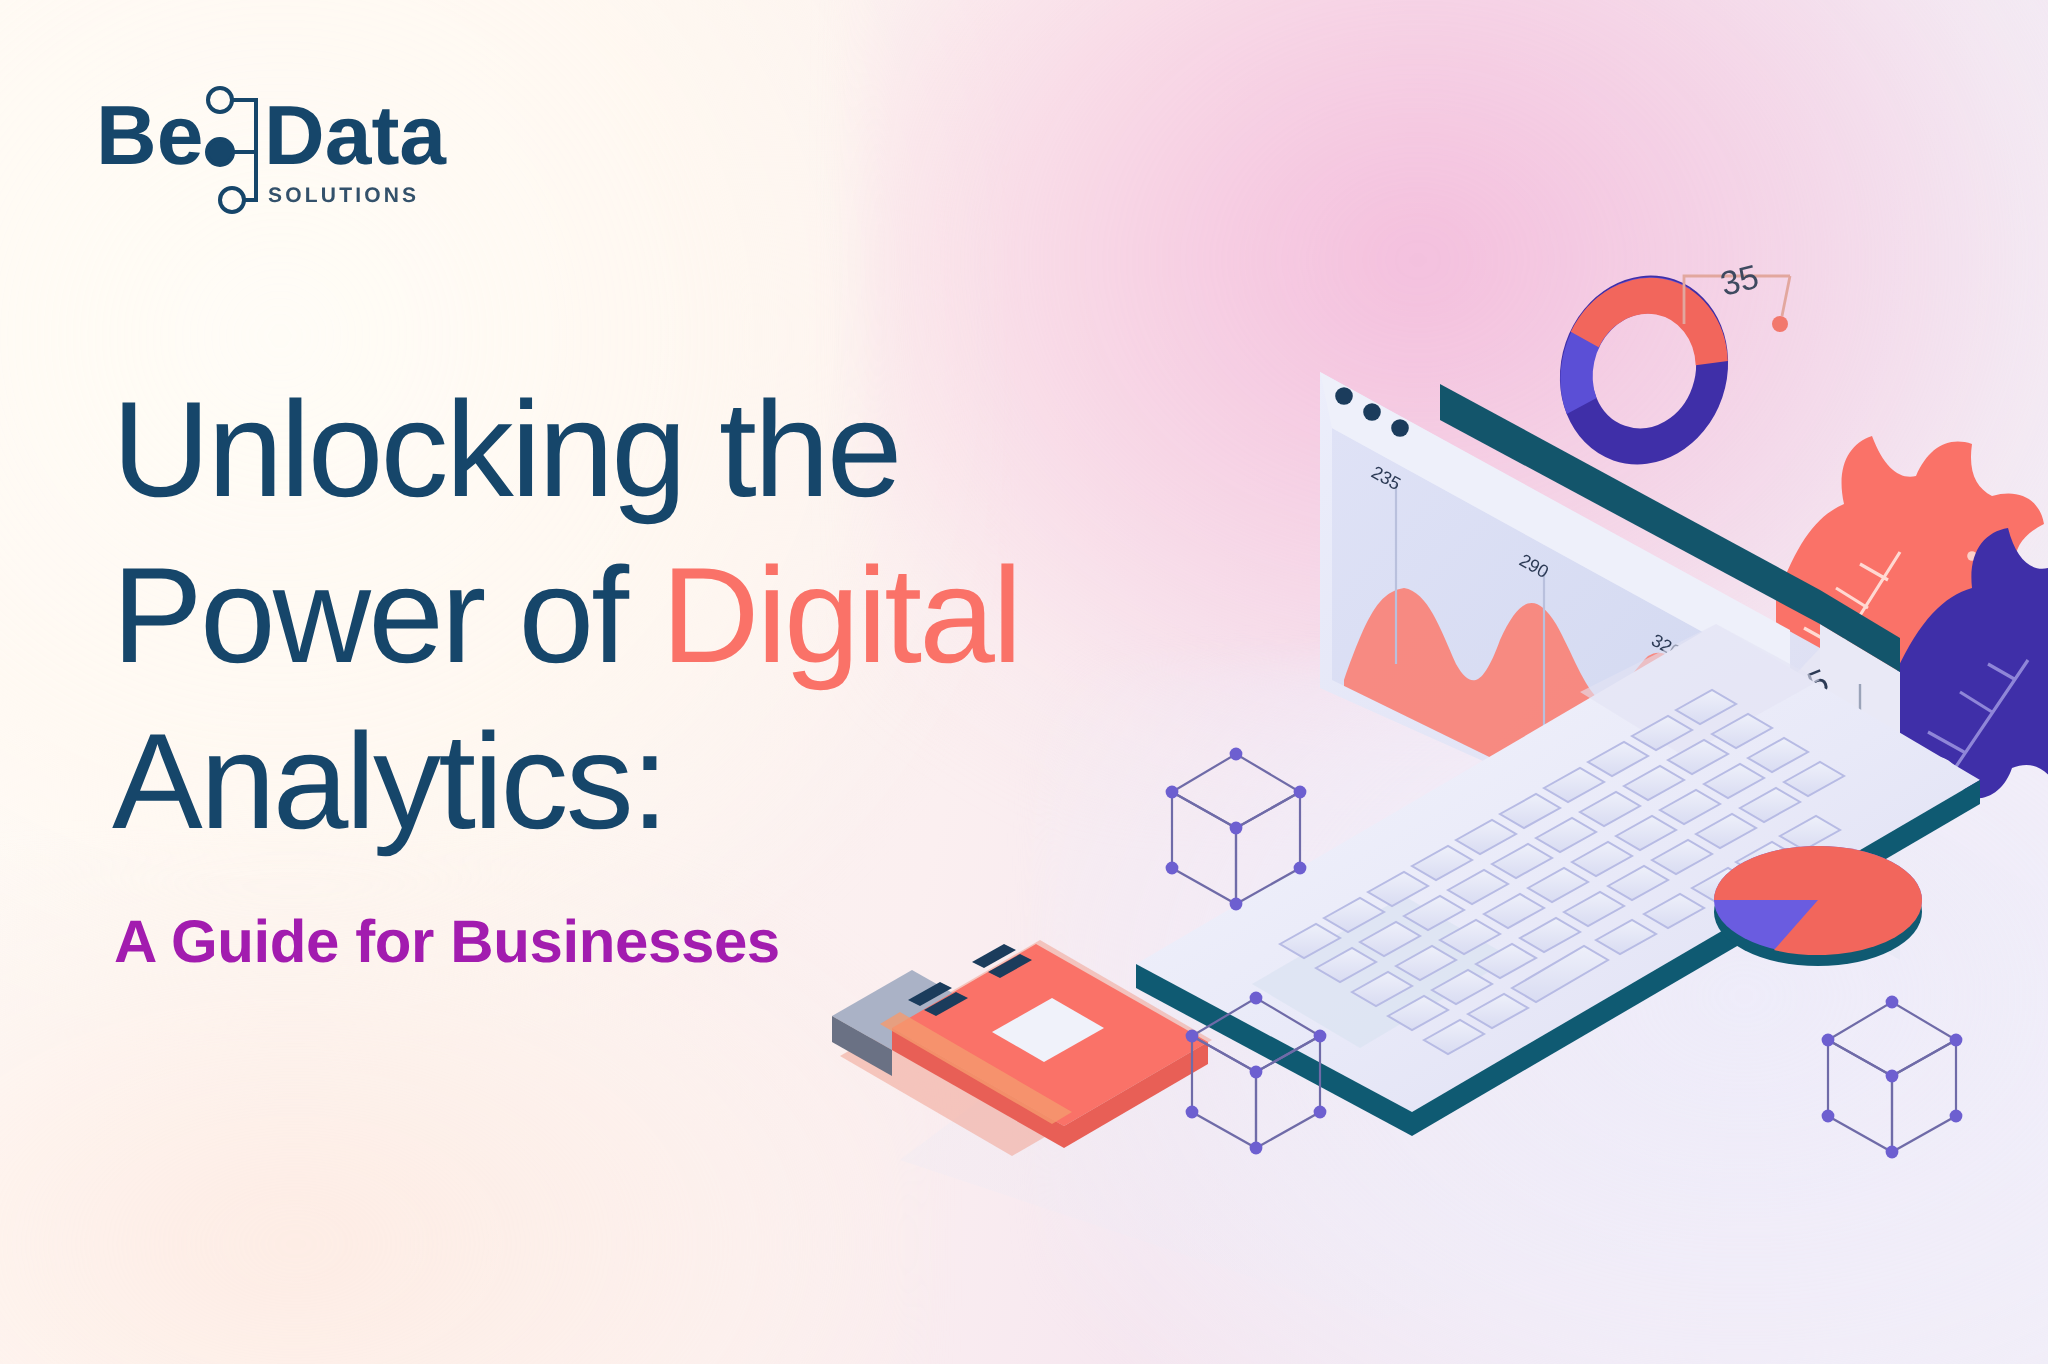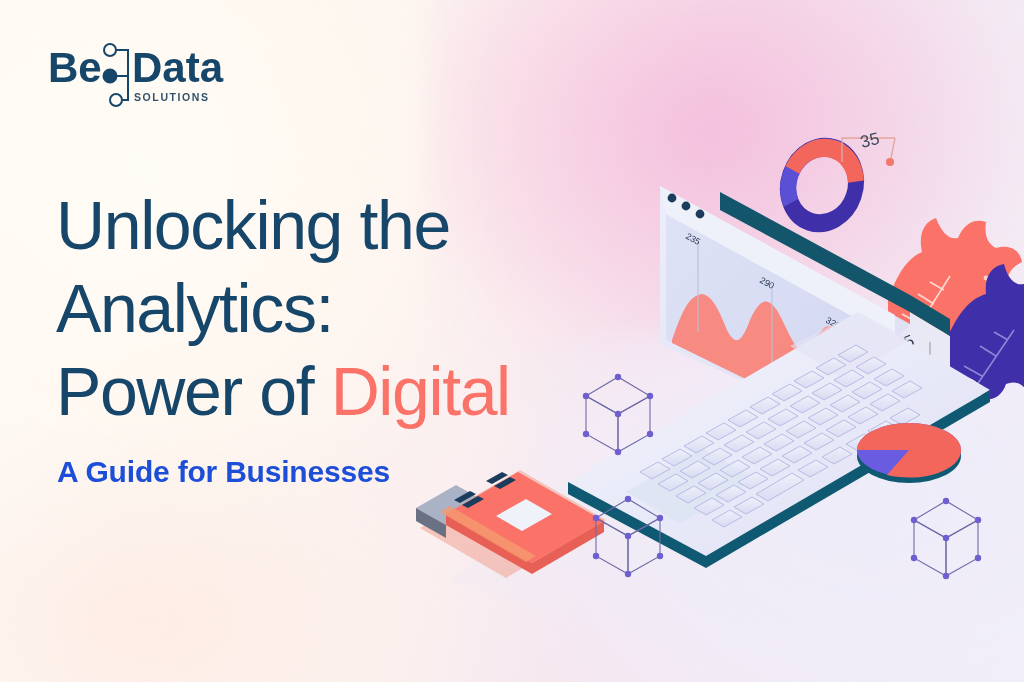--- a/index.html
+++ b/index.html
@@ -31,21 +31,21 @@
 
   
   .headline{position:absolute;left:56px;top:184px;width:560px;}
   .headline .ln{
     font-size:68px;line-height:83px;font-weight:400;letter-spacing:-1.4px;
     color:#16466a;margin:0;white-space:nowrap;
   }
   .hl-accent{color:#fa7268;}
   .subtitle{
     position:absolute;left:57px;top:455px;
-    font-size:30px;font-weight:700;color:#1d4ed8;letter-spacing:-.2px;
+    font-size:30px;font-weight:700;color:#a21caf;letter-spacing:-.2px;
   }
 
   
   .illus{position:absolute;left:390px;top:100px;width:640px;height:560px;}
   .illus svg{display:block;}
 </style>
 </head>
 <body>
 
 <div id="stage">
@@ -68,25 +68,25 @@
       </g>
       <text x="84" y="44" font-family="'Liberation Sans',sans-serif" font-size="42" font-weight="700" fill="#16466a">Data</text>
       <text x="86" y="63" font-family="'Liberation Sans',sans-serif" font-size="10.5" font-weight="700" letter-spacing="1.6" fill="#33516b">SOLUTIONS</text>
     </svg>
   </div>
 
   <div class="headline">
     <div class="ln">
       <span>Unlocking the</span>
     </div>
+    <div class="ln">
+      <span>Power of </span><span class="hl-accent">Digital</span>
+    </div>
     <div class="ln hl-accent">
       <span>Analytics:</span>
-    </div>
-    <div class="ln">
-      <span>Power of </span><span class="hl-accent">Digital</span>
     </div>
   </div>
 
   <div class="subtitle">A Guide for Businesses</div>
 
   <div class="illus">
     <svg width="640" height="560" viewBox="0 0 640 560">
       <defs>
         <linearGradient id="scrG" x1="0" y1="0" x2="1" y2="1">
           <stop offset="0" stop-color="#dfe2f6"></stop>

